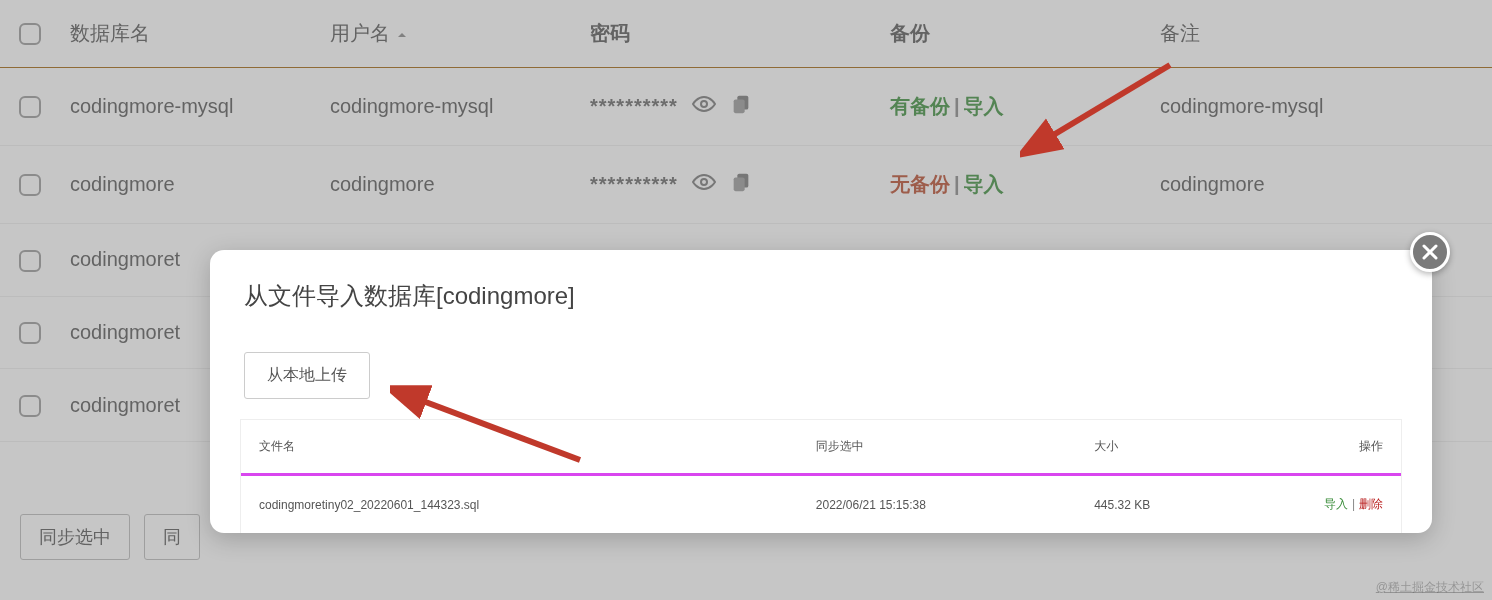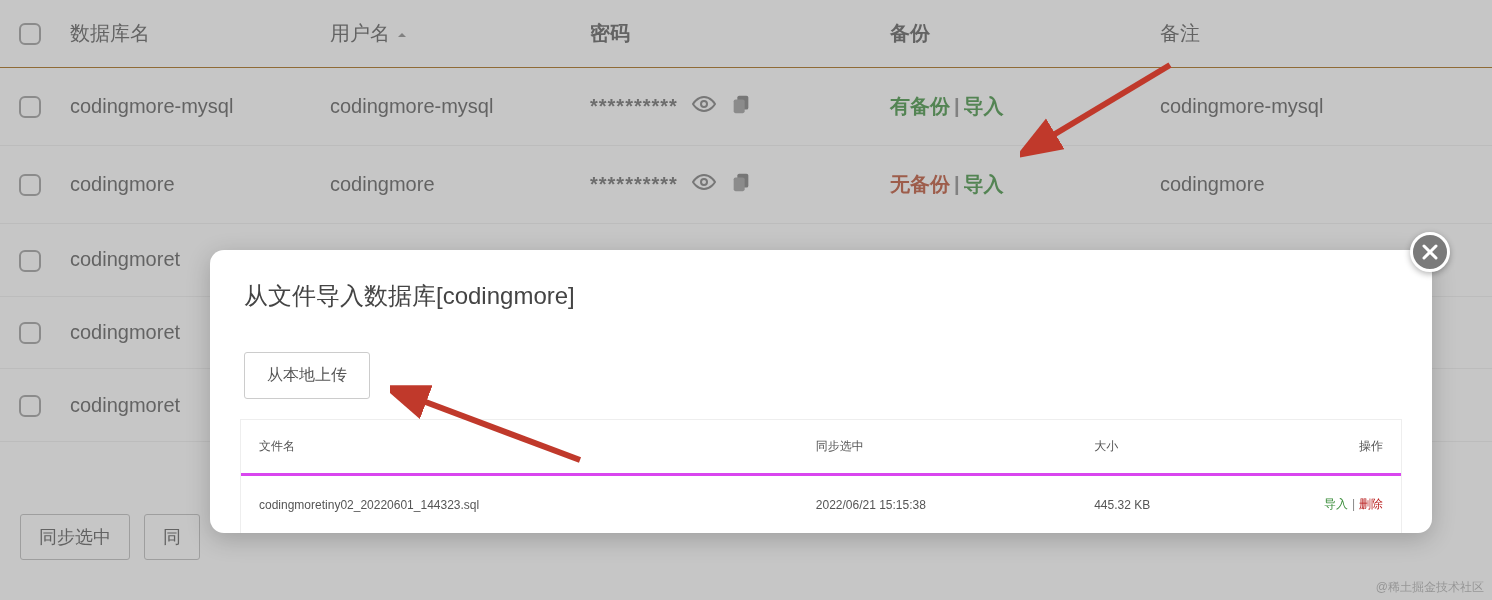--- a/index.html
+++ b/index.html
@@ -46,21 +46,21 @@
 .file-table th:nth-child(1), .file-table td:nth-child(1) { width: 48%; }
 .file-table th:nth-child(2), .file-table td:nth-child(2) { width: 24%; }
 .file-table th:nth-child(3), .file-table td:nth-child(3) { width: 14%; }
 .file-table th:nth-child(4), .file-table td:nth-child(4) { width: 14%; text-align: right; }
 .link-red { color: #b91c1c; cursor: pointer; }
 
 .close-btn { position: absolute; top: -18px; right: -18px; width: 40px; height: 40px; border-radius: 50%; background: #7a7a7a; border: 3px solid #fff; color: #fff; display: flex; align-items: center; justify-content: center; cursor: pointer; box-shadow: 0 2px 6px rgba(0,0,0,.3); }
 
 .arrow { position: absolute; pointer-events: none; }
 
-.watermark { position: absolute; right: 8px; bottom: 4px; font-size: 12px; color: rgba(0,0,0,0.25); }
+.watermark { position: absolute; right: 8px; bottom: 4px; font-size: 12px; color: rgba(0,0,0,0.25); text-decoration: underline; }
 </style>
 </head>
 <body>
 
 <div class="bg-table">
 <table>
 <thead>
 <tr>
   <th class="chk-col"><span class="checkbox"></span></th>
   <th>数据库名</th>

